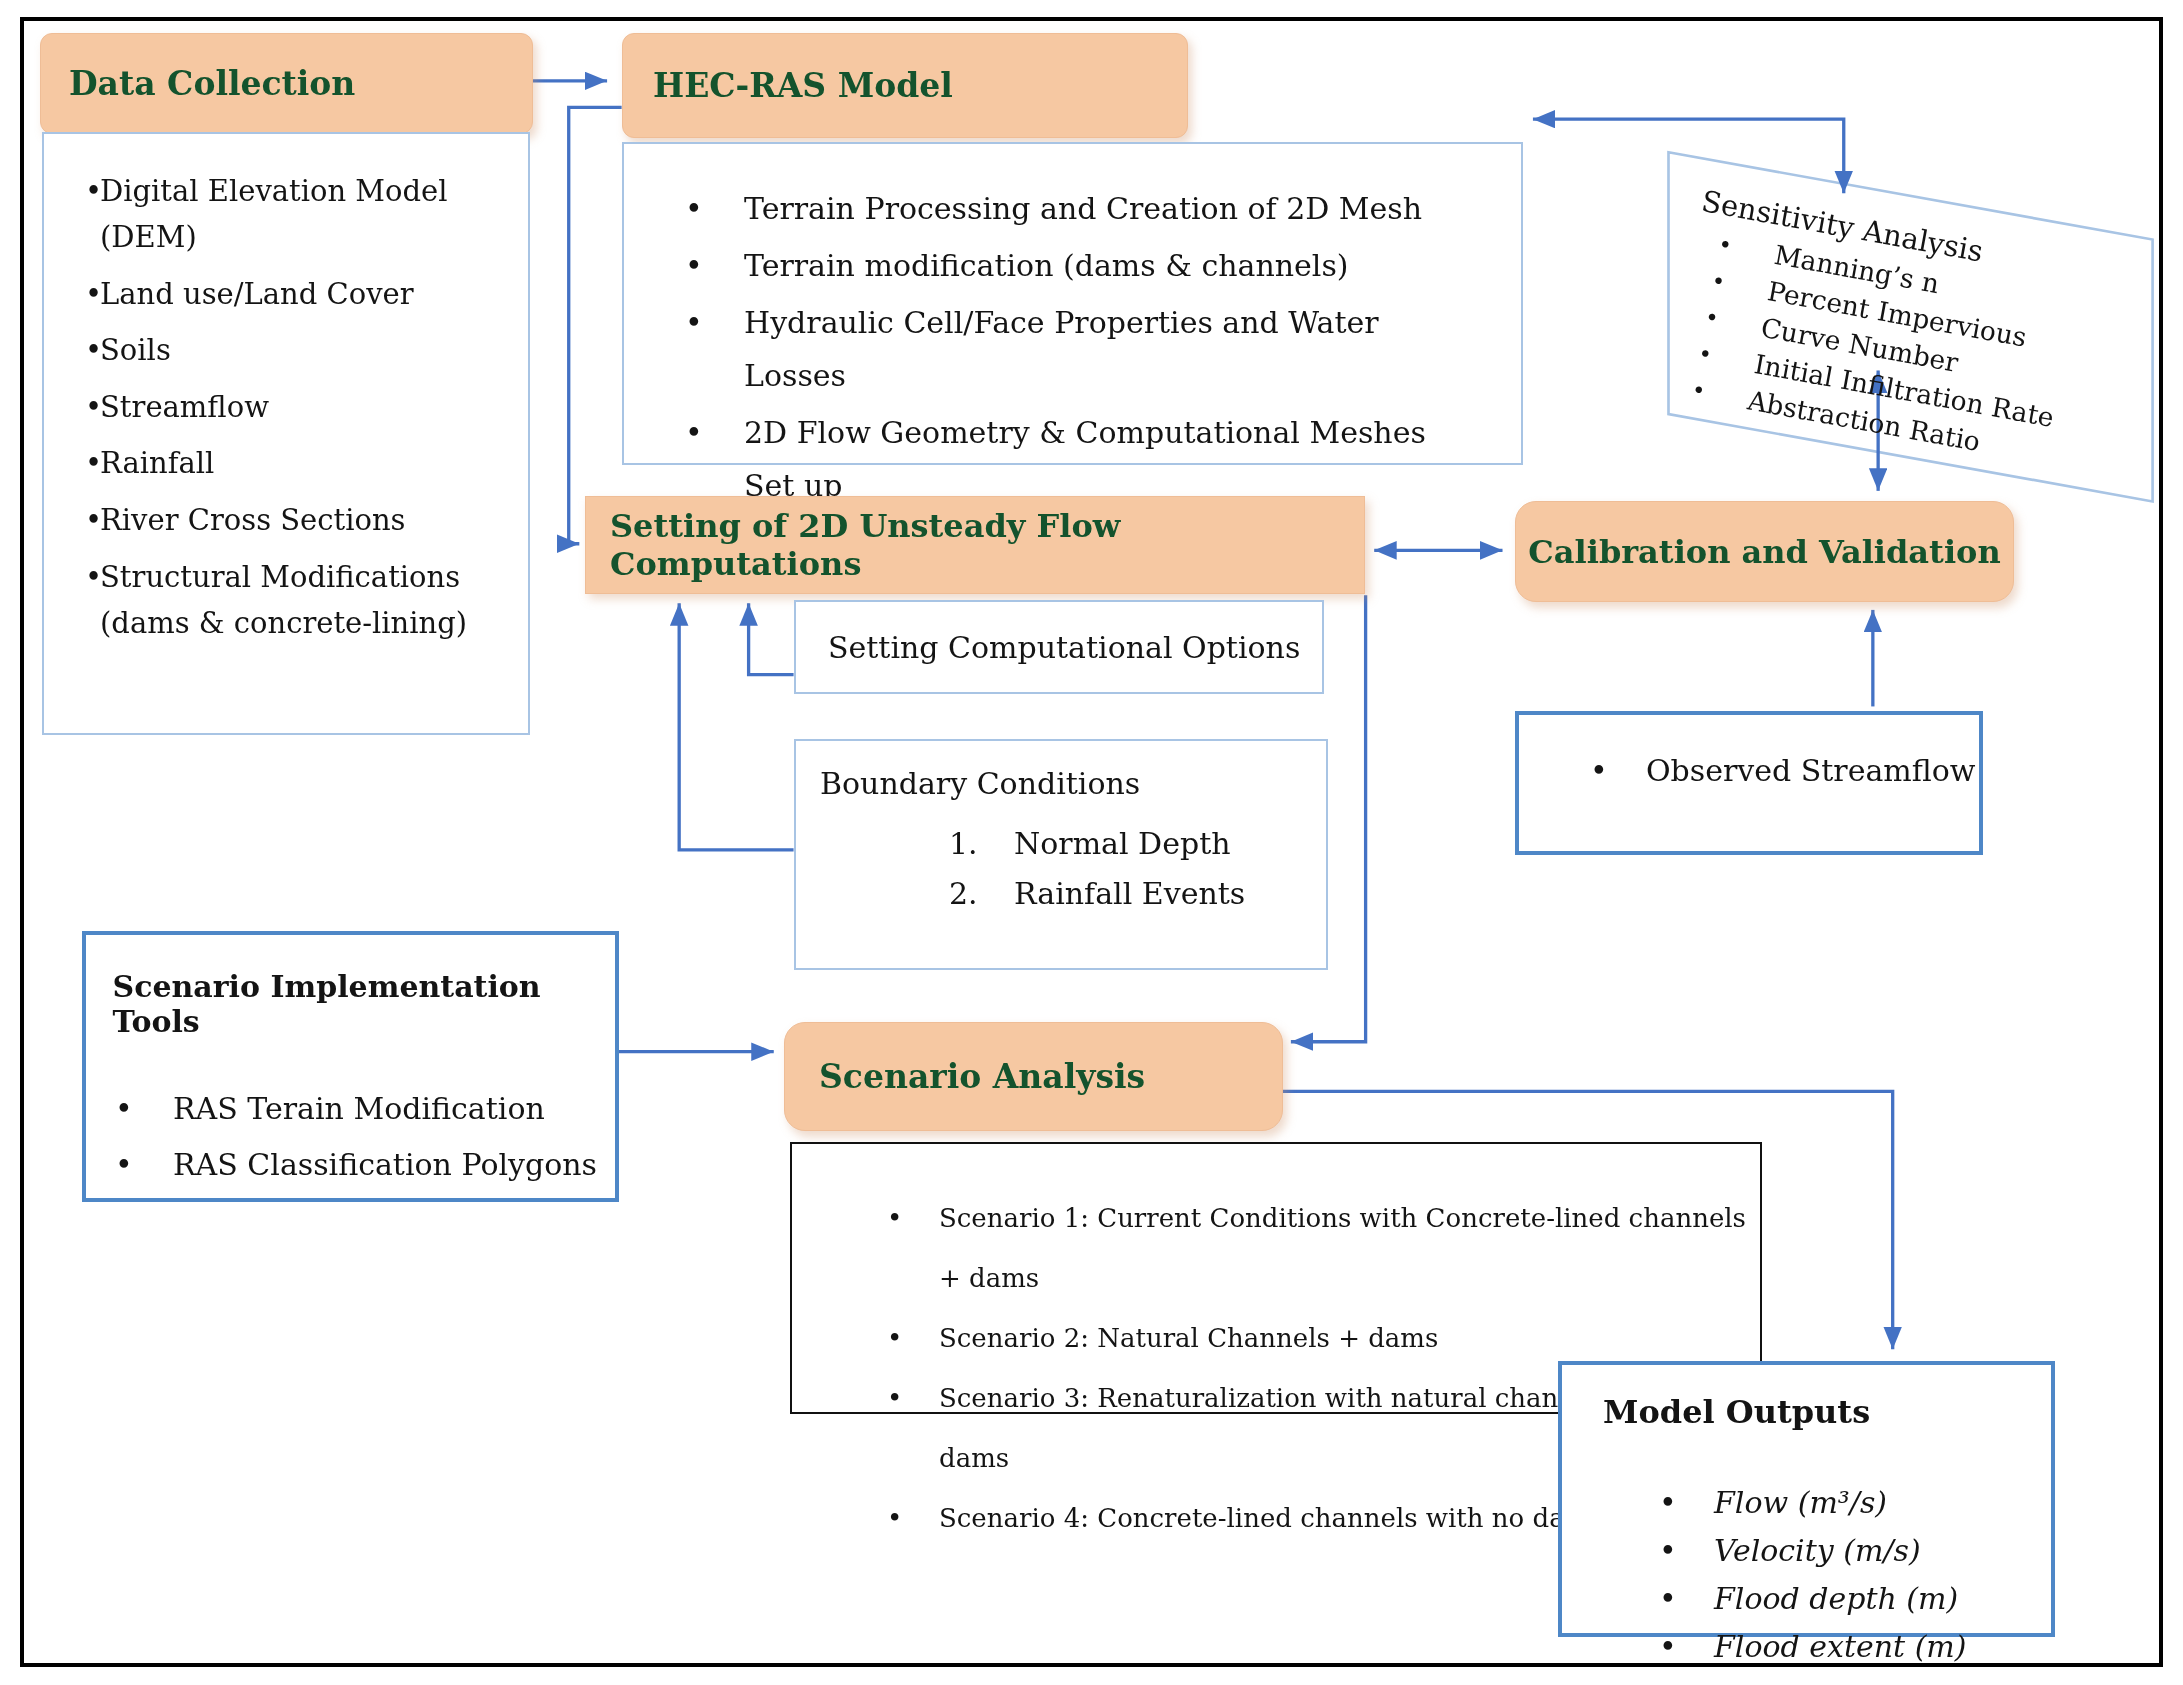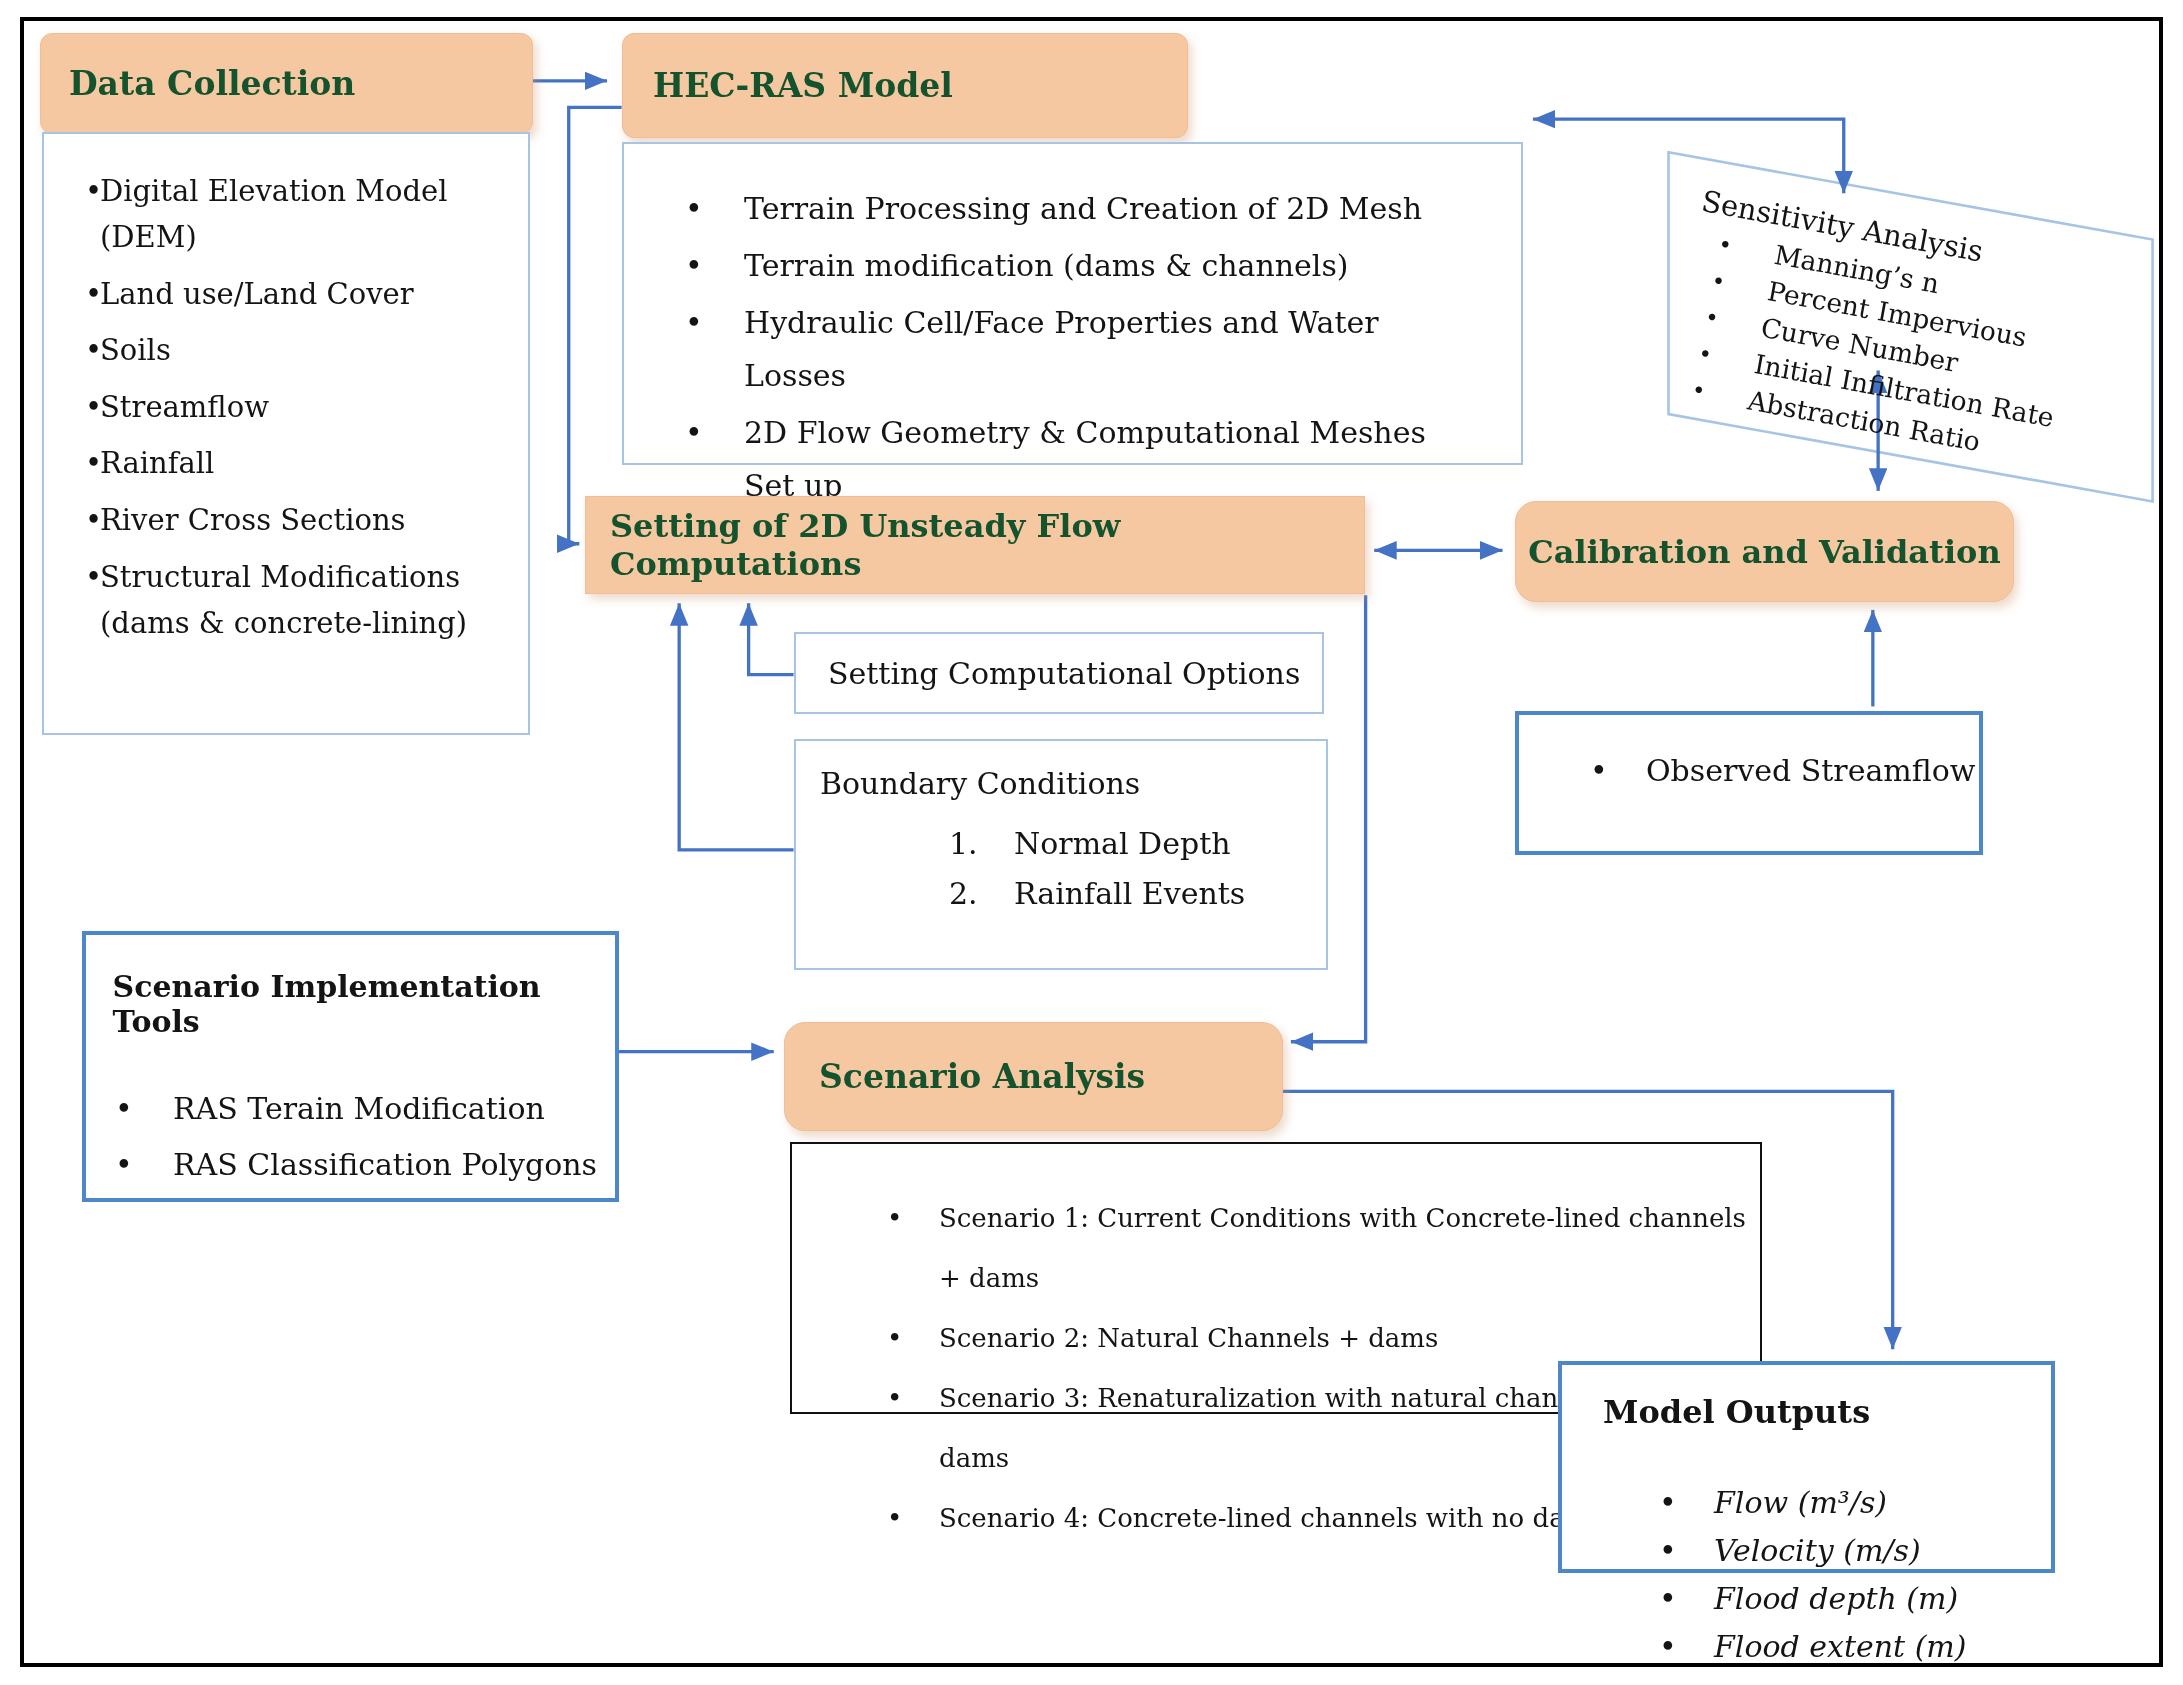--- a/index.html
+++ b/index.html
@@ -143,21 +143,21 @@
   </div>
 
   <div class="bar" id="setting-bar" style="left:585px;top:496px;width:778px;height:96px;">
     <div class="t" style="font-size:32px;margin-left:24px;">Setting of 2D Unsteady Flow Computations</div>
   </div>
 
   <div class="bar" id="calib-bar" style="left:1515px;top:501px;width:497px;height:99px;border-radius:21px;justify-content:center;">
     <div class="t" style="font-size:32px;">Calibration and Validation</div>
   </div>
 
-  <div class="panel" id="comp-box" style="left:794px;top:632px;width:530px;height:82px;">
+  <div class="panel" id="comp-box" style="left:794px;top:600px;width:530px;height:94px;">
     <div class="t">Setting Computational Options</div>
   </div>
 
   <div class="panel" id="boundary-box" style="left:794px;top:739px;width:534px;height:231px;">
     <div class="t">Boundary Conditions</div>
     <ol>
         <li><span class="num">1.</span><span>Normal Depth</span></li>
         <li><span class="num">2.</span><span>Rainfall Events</span></li>
       </ol>
   </div>
@@ -181,21 +181,21 @@
   </div>
   <div class="blackbox" id="scen-list" style="left:790px;top:1142px;width:972px;height:272px;">
     <ul class="blist">
         <li>Scenario 1: Current Conditions with Concrete-lined channels + dams</li>
         <li>Scenario 2: Natural Channels + dams</li>
         <li>Scenario 3: Renaturalization with natural channels and no dams</li>
         <li>Scenario 4: Concrete-lined channels with no dams</li>
       </ul>
   </div>
 
-  <div class="thick" id="model-box" style="left:1558px;top:1361px;width:497px;height:212px;border-width:4px;">
+  <div class="thick" id="model-box" style="left:1558px;top:1361px;width:497px;height:276px;border-width:4px;">
     <div class="t">Model Outputs</div>
     <ul class="blist">
         <li>Flow (m³/s)</li>
         <li>Velocity (m/s)</li>
         <li>Flood depth (m)</li>
         <li>Flood extent (m)</li>
       </ul>
   </div>
 
 </div>

